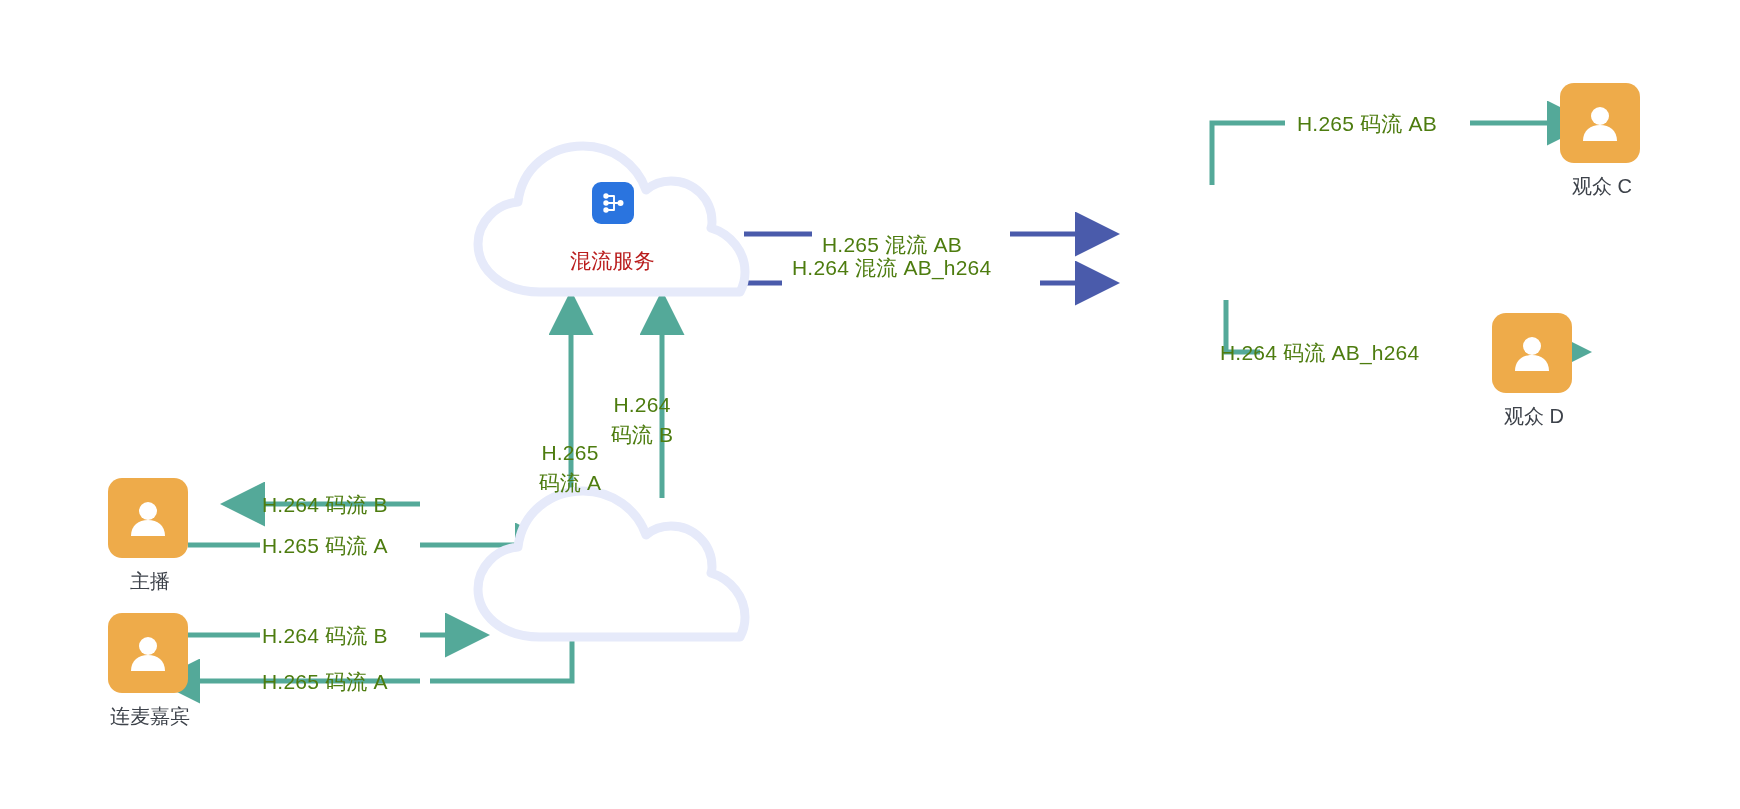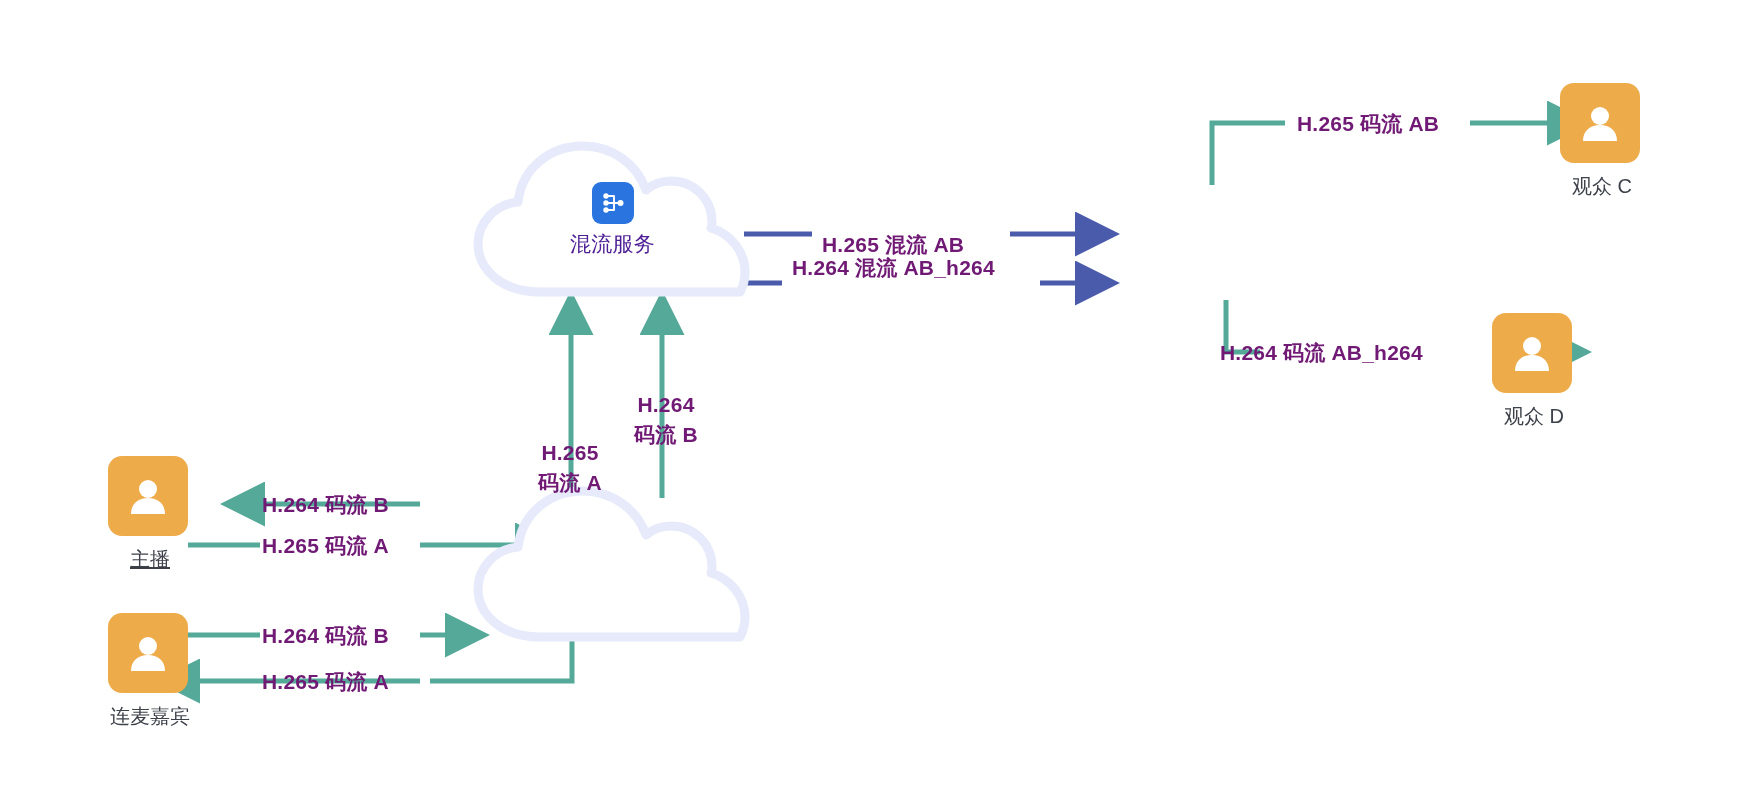--- a/index.html
+++ b/index.html
@@ -38,23 +38,23 @@
   .node-icon{
     width:42px;height:42px;
     border-radius:9px;
     background:#2a74df;
     display:inline-flex;
     align-items:center;
     justify-content:center;
     margin:0 auto;
   }
   .node-label{
-    margin-top:6px;
+    margin-top:23px;
     font-size:21px;
-    color:#4c1d95;
+    color:#b91c1c;
     letter-spacing:.2px;
     white-space:nowrap;
     font-family:Liberation Serif, serif;
   }
 
   
   .user-node{
     position:absolute;
     width:84px;
     text-align:center;
@@ -71,24 +71,23 @@
     margin-top:10px;
     font-size:20px;
     color:#3d424a;
     white-space:nowrap;
   }
 
   
   .edge-label{
     position:absolute;
     font-size:21px;
-    color:#701a75;
+    color:#4d7c0f;
     white-space:nowrap;
     letter-spacing:.2px;
-    font-weight:bold;
   }
   .edge-label.two-line{
     text-align:center;
     line-height:1.42;
   }
 </style>
 </head>
 <body>
 
 <div id="stage">
@@ -191,21 +190,21 @@
                C52,28 80,6 113,6
                C142,6 167,24 176,50
                C183,44 192,41 201,41
                C224,41 242,59 242,82
                C242,84 242,86 241,88
                C261,94 275,112 275,132
                C275,143 270,152 270,152 Z" fill="#ffffff" stroke="#e6eafa" stroke-width="9" stroke-linejoin="round"></path>
     </svg>
   </div>
 
-  <div class="user-node" style="left:108px; top:456px;text-decoration:underline;">
+  <div class="user-node" style="left:108px; top:478px;">
     <div class="user-avatar">
       <svg width="46" height="46" viewBox="0 0 46 46">
         <circle cx="23" cy="16" r="9" fill="#ffffff"></circle>
         <path d="M6,41 C6,30.5 13.6,25 23,25 C32.4,25 40,30.5 40,41 Z" fill="#ffffff"></path>
       </svg>
     </div>
     <div class="user-name">主播</div>
   </div>
 
   <div class="user-node" style="left:1560px; top:83px;">
@@ -244,21 +243,21 @@
 
   <div class="edge-label" style="left:262px; top:622px;">H.264 码流 B</div>
 
   <div class="edge-label" style="left:262px; top:668px;">H.265 码流 A</div>
 
   <div class="edge-label two-line" style="left:520px; top:390px; width:100px;margin-top:48px;">
     <div>H.265</div>
     <div>码流 A</div>
   </div>
 
-  <div class="edge-label two-line" style="left:616px; top:390px; width:100px;">
+  <div class="edge-label two-line" style="left:592px; top:390px; width:100px;">
     <div>H.264</div>
     <div>码流 B</div>
   </div>
 
   <div class="edge-label" style="left:822px; top:231px;">H.265 混流 AB</div>
 
   <div class="edge-label" style="left:792px; top:254px;">H.264 混流 AB_h264</div>
 
   <div class="edge-label" style="left:1297px; top:110px;">H.265 码流 AB</div>
 

